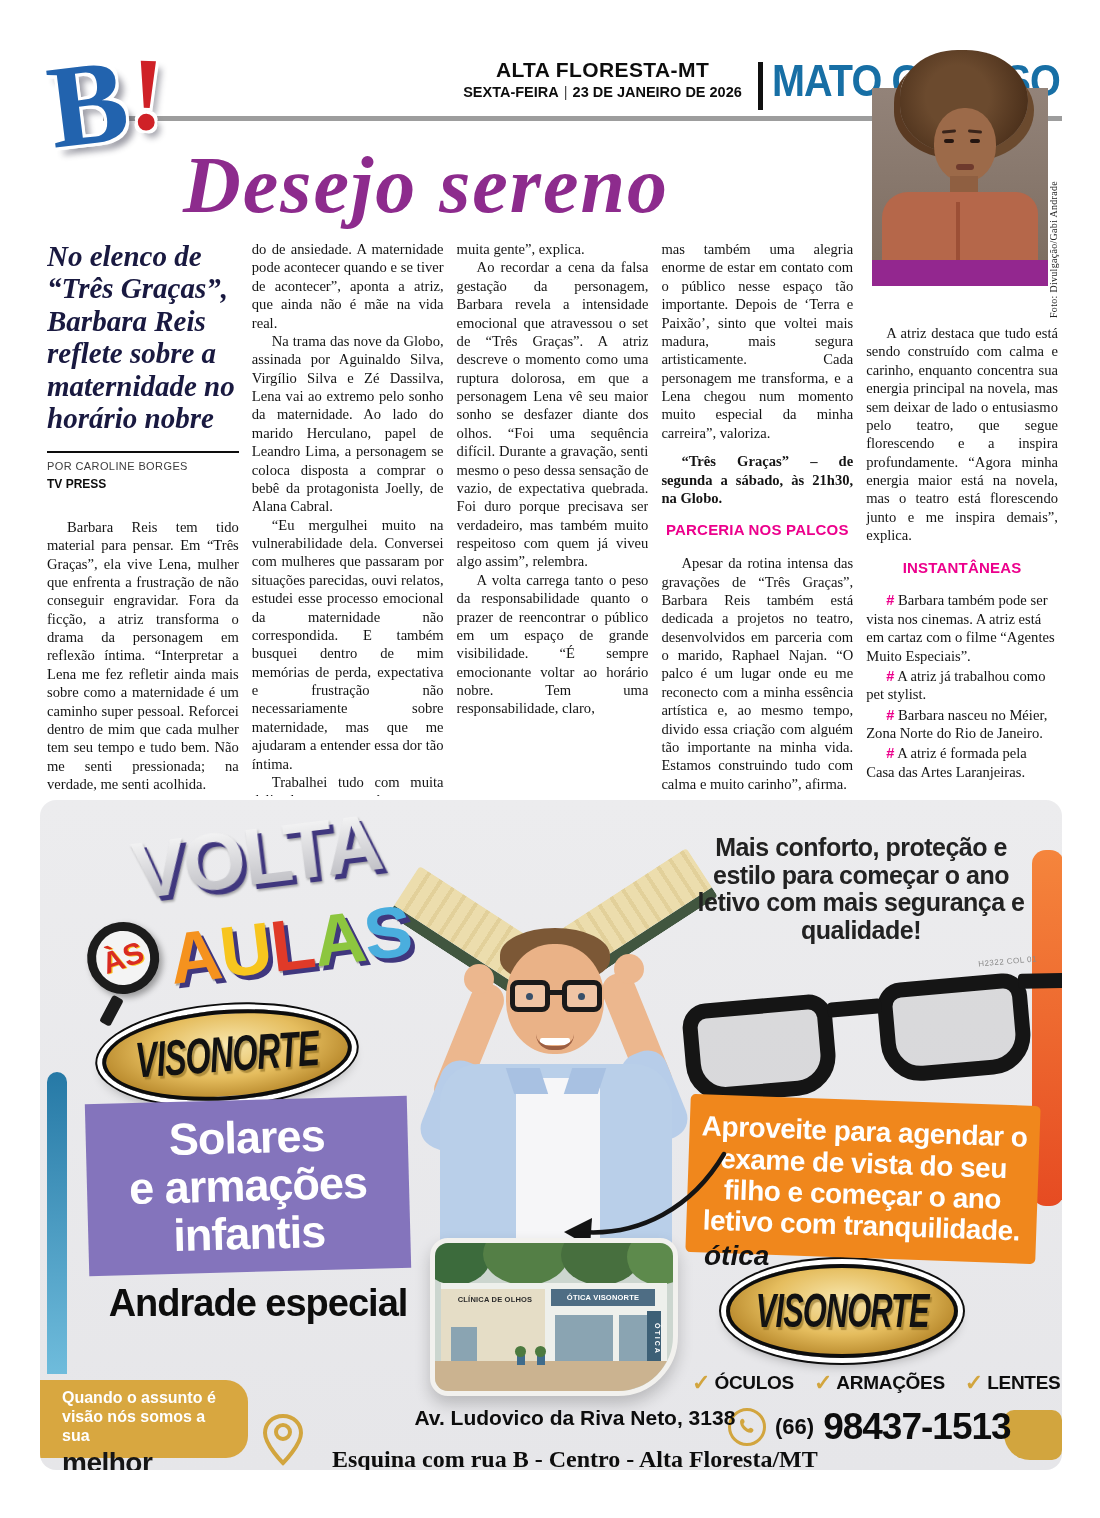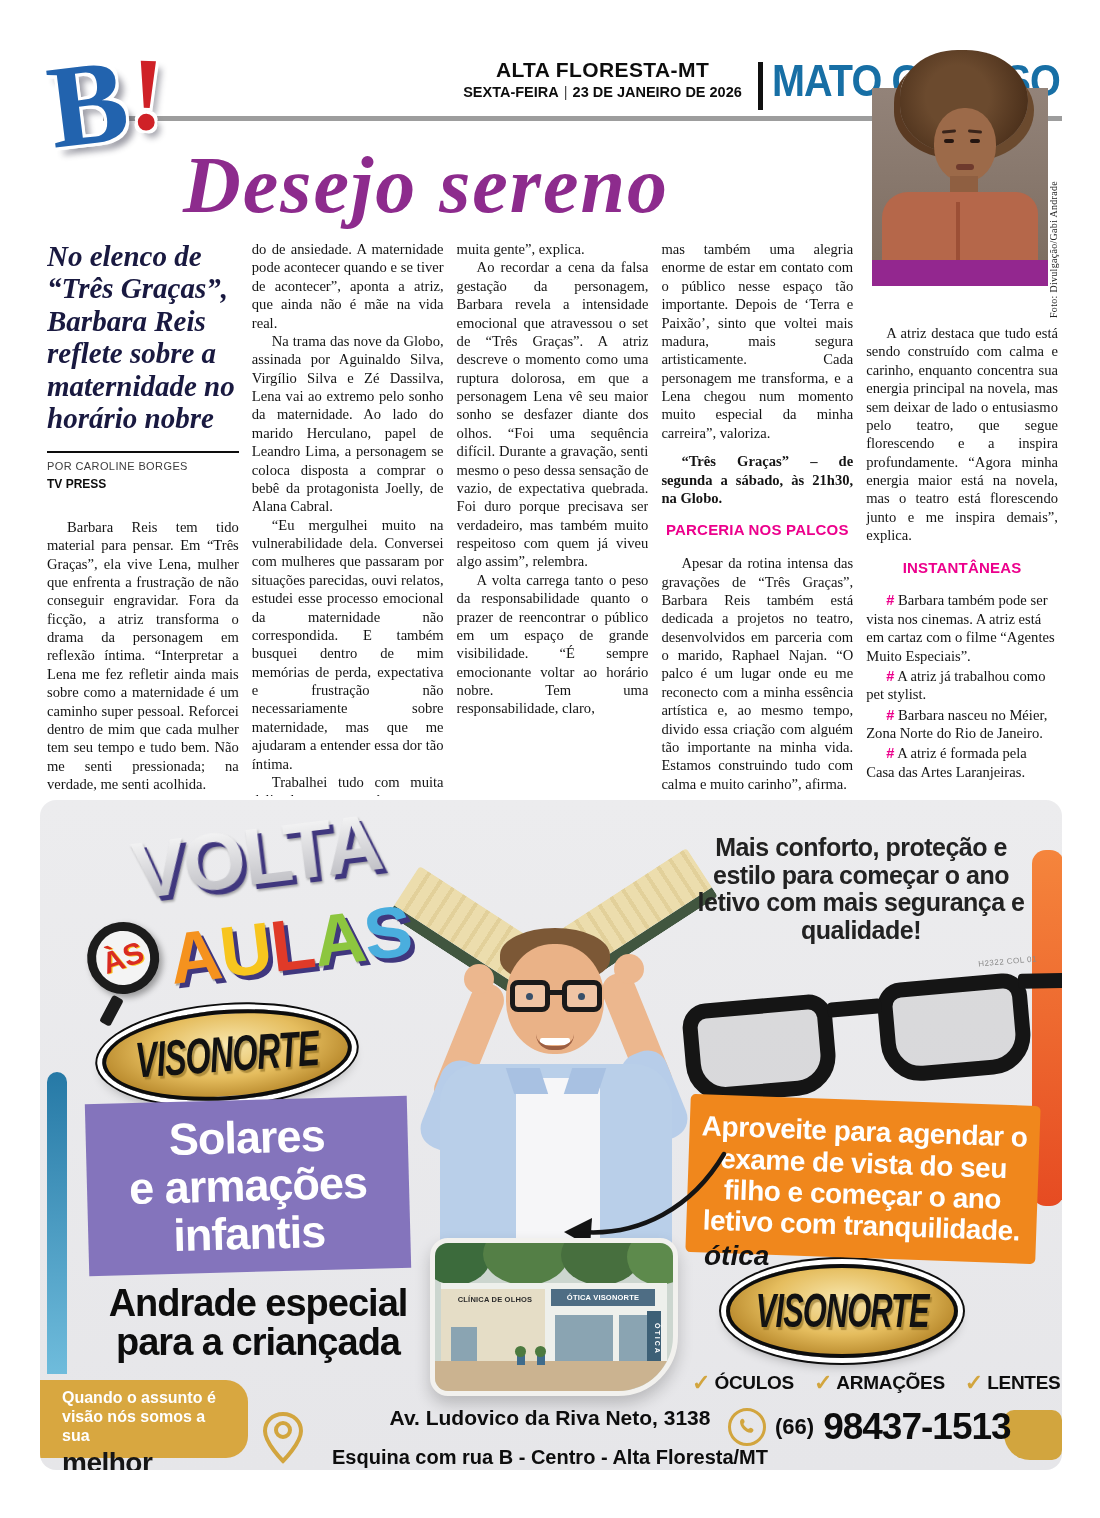--- a/index.html
+++ b/index.html
@@ -171,21 +171,21 @@
   .phone .wicon { width:38px; height:38px; border:3px solid #d2a53e; border-radius:50%; display:flex; align-items:center; justify-content:center; }
   .phone .area { font-weight:700; font-size:22px; color:#0d0d0d; }
   .phone .num { font-weight:900; font-size:37px; color:#0d0d0d; letter-spacing:-1px; }
 
   .gold-square { position:absolute; left:964px; top:610px; width:58px; height:50px; background:#d2a53e; border-radius:10px 10px 10px 26px; z-index:4; }
 
   
   .address { position:absolute; left:222px; top:606px; display:flex; align-items:center; gap:28px; z-index:7; }
   .address .lines { text-align:center; color:#0d0d0d; }
   .address .l1 { font-weight:800; font-size:21px; }
-  .address .l2 { font-weight:800; font-size:20px; margin-top:16px; }
+  .address .l2 { font-weight:800; font-size:24px; margin-top:16px;font-family:Liberation Serif, serif; }
 </style>
 </head>
 <body>
 
 <div class="page">
 
   <div class="b-logo">
     <span class="b">B</span>
     <span class="bang">!</span>
   </div>
@@ -302,21 +302,20 @@
     </div>
 
     <div class="purple-box">
       <div>Solares</div>
       <div>e armações</div>
       <div>infantis</div>
     </div>
 
     <div class="discount">
       <div>Andrade especial</div>
-      <div>para a criançada</div>
     </div>
 
     <div class="bubble">
       <div class="w">Quando o assunto é</div>
       <div class="w">visão nós somos a sua</div>
       <div class="b">melhor opção.</div>
     </div>
 
     <div class="motto">Mais conforto, proteção e estilo para começar o ano letivo com mais segurança e qualidade!</div>
 

